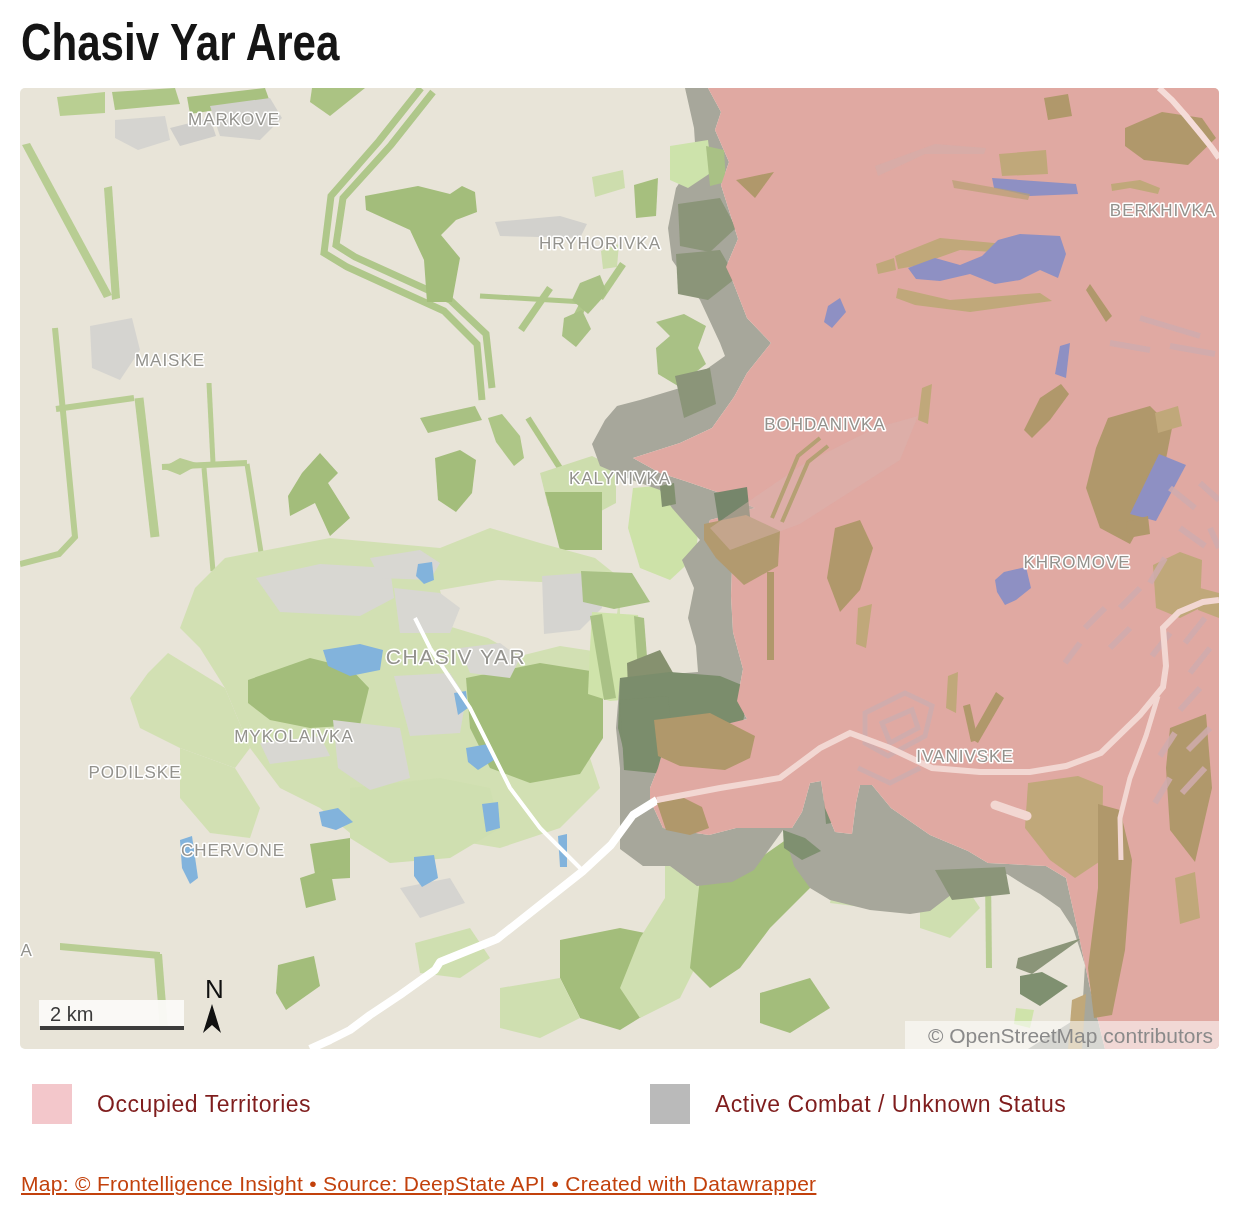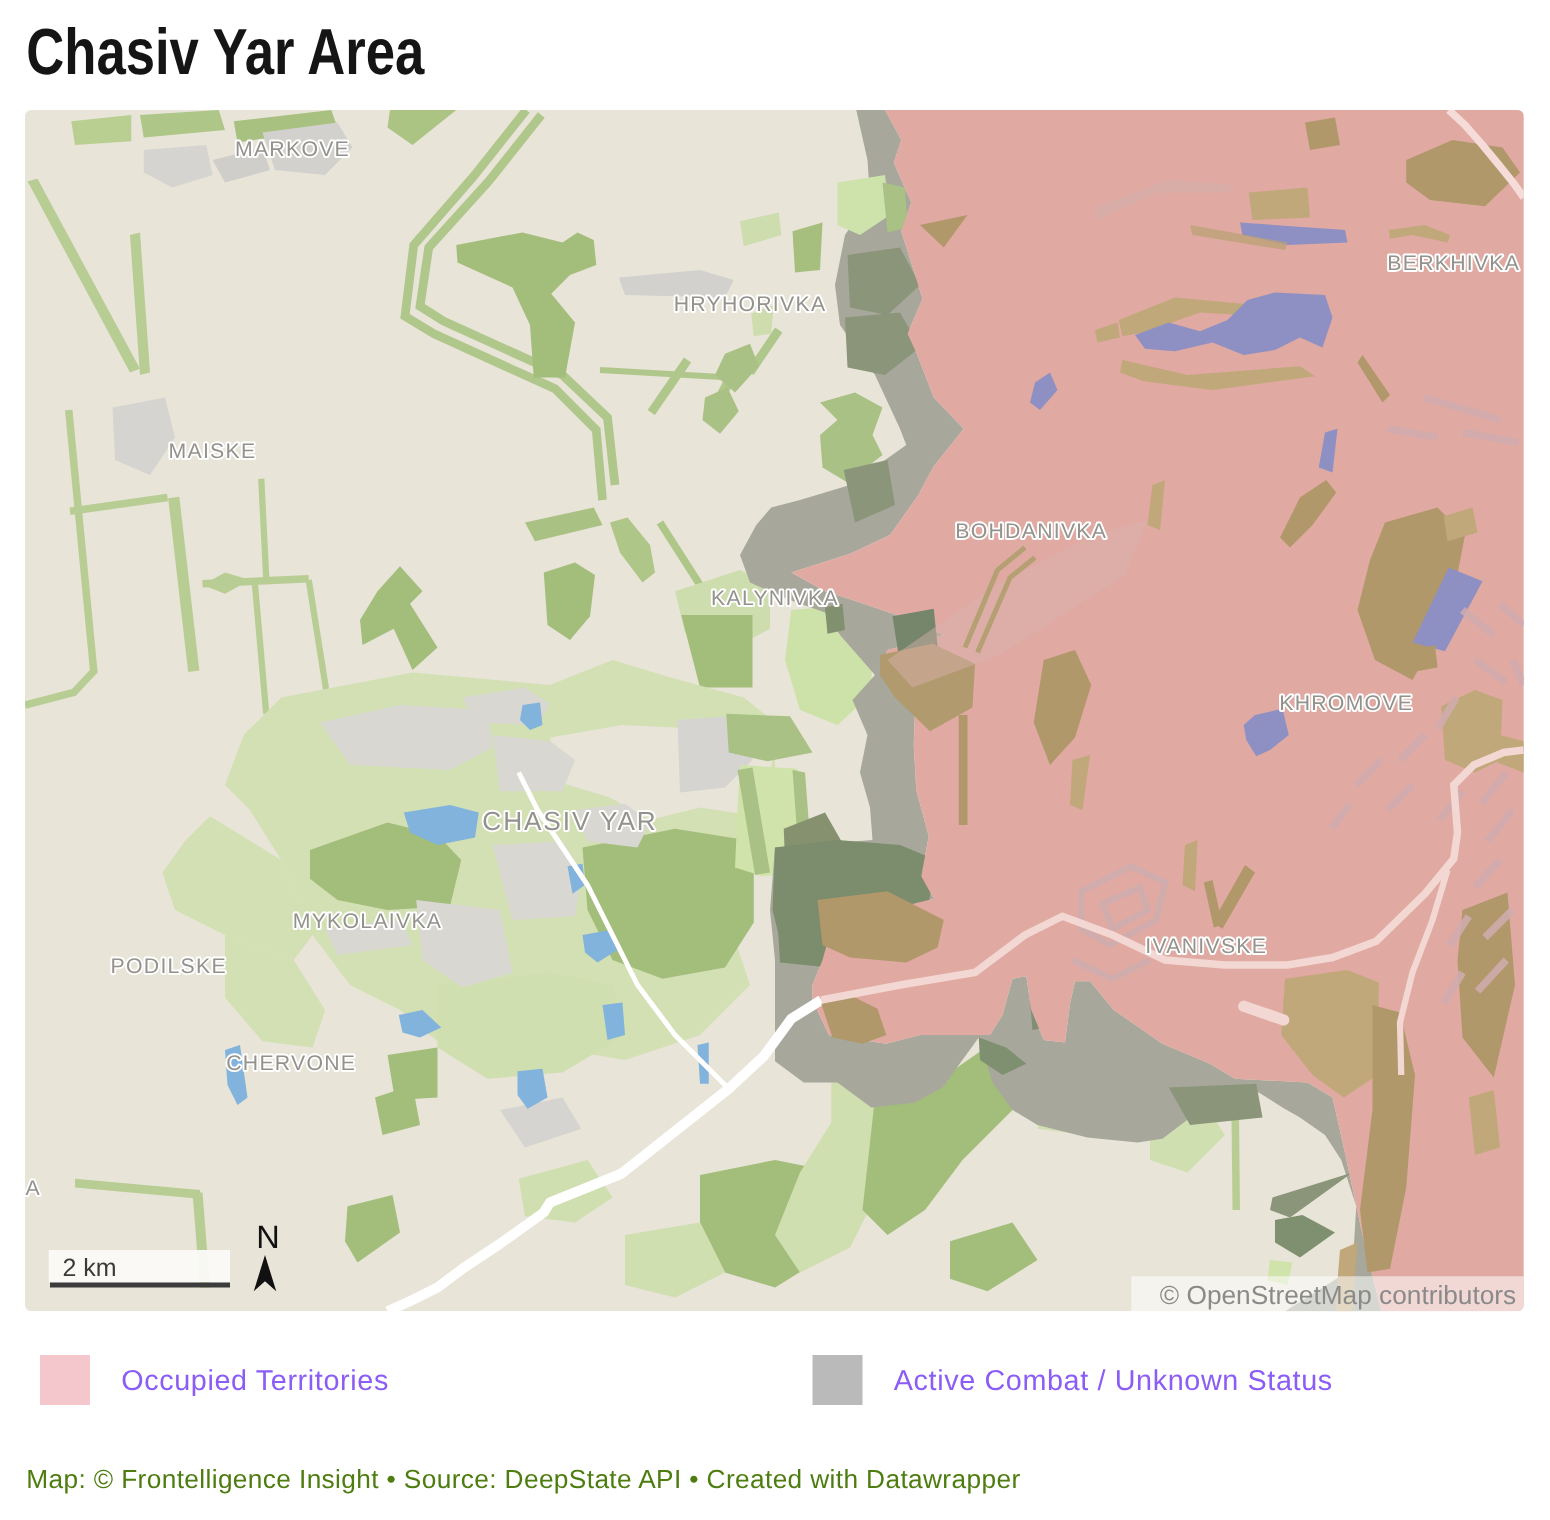--- a/index.html
+++ b/index.html
@@ -1,22 +1,22 @@
 <!DOCTYPE html>
 <html><head>
 <meta charset="utf-8">
 <style>
   html,body{margin:0;padding:0;background:#ffffff;}
   body{width:1240px;height:1216px;position:relative;font-family:"Liberation Sans",sans-serif;}
   #title{position:absolute;left:21px;top:12px;font-size:52px;font-weight:bold;color:#151515;transform:scaleX(0.81);transform-origin:0 0;white-space:nowrap;}
   #map{position:absolute;left:20px;top:88px;width:1199px;height:685px;}
   .leg{position:absolute;top:1084px;height:40px;display:flex;align-items:center;}
   .sw{width:40px;height:40px;display:inline-block;}
-  .lt{font-size:23px;color:#8b5cf6;margin-left:25px;letter-spacing:0.5px;}
-  #footer{position:absolute;left:21px;top:1172px;font-size:21px;color:#4d7c0f;letter-spacing:0.3px;}
+  .lt{font-size:23px;color:#7f1d1d;margin-left:25px;letter-spacing:0.5px;}
+  #footer{position:absolute;left:21px;top:1172px;font-size:21px;color:#c2410c;letter-spacing:0.3px;text-decoration:underline;}
 </style>
 </head>
 <body>
 <div id="title">Chasiv Yar Area</div>
 <div id="map">
 <svg width="1199" height="961" viewBox="0 0 1199 961" xmlns="http://www.w3.org/2000/svg">
 <defs>
 <clipPath id="mapclip">
           <rect x="0" y="0" width="1199" height="961" rx="5"></rect>
         </clipPath>

